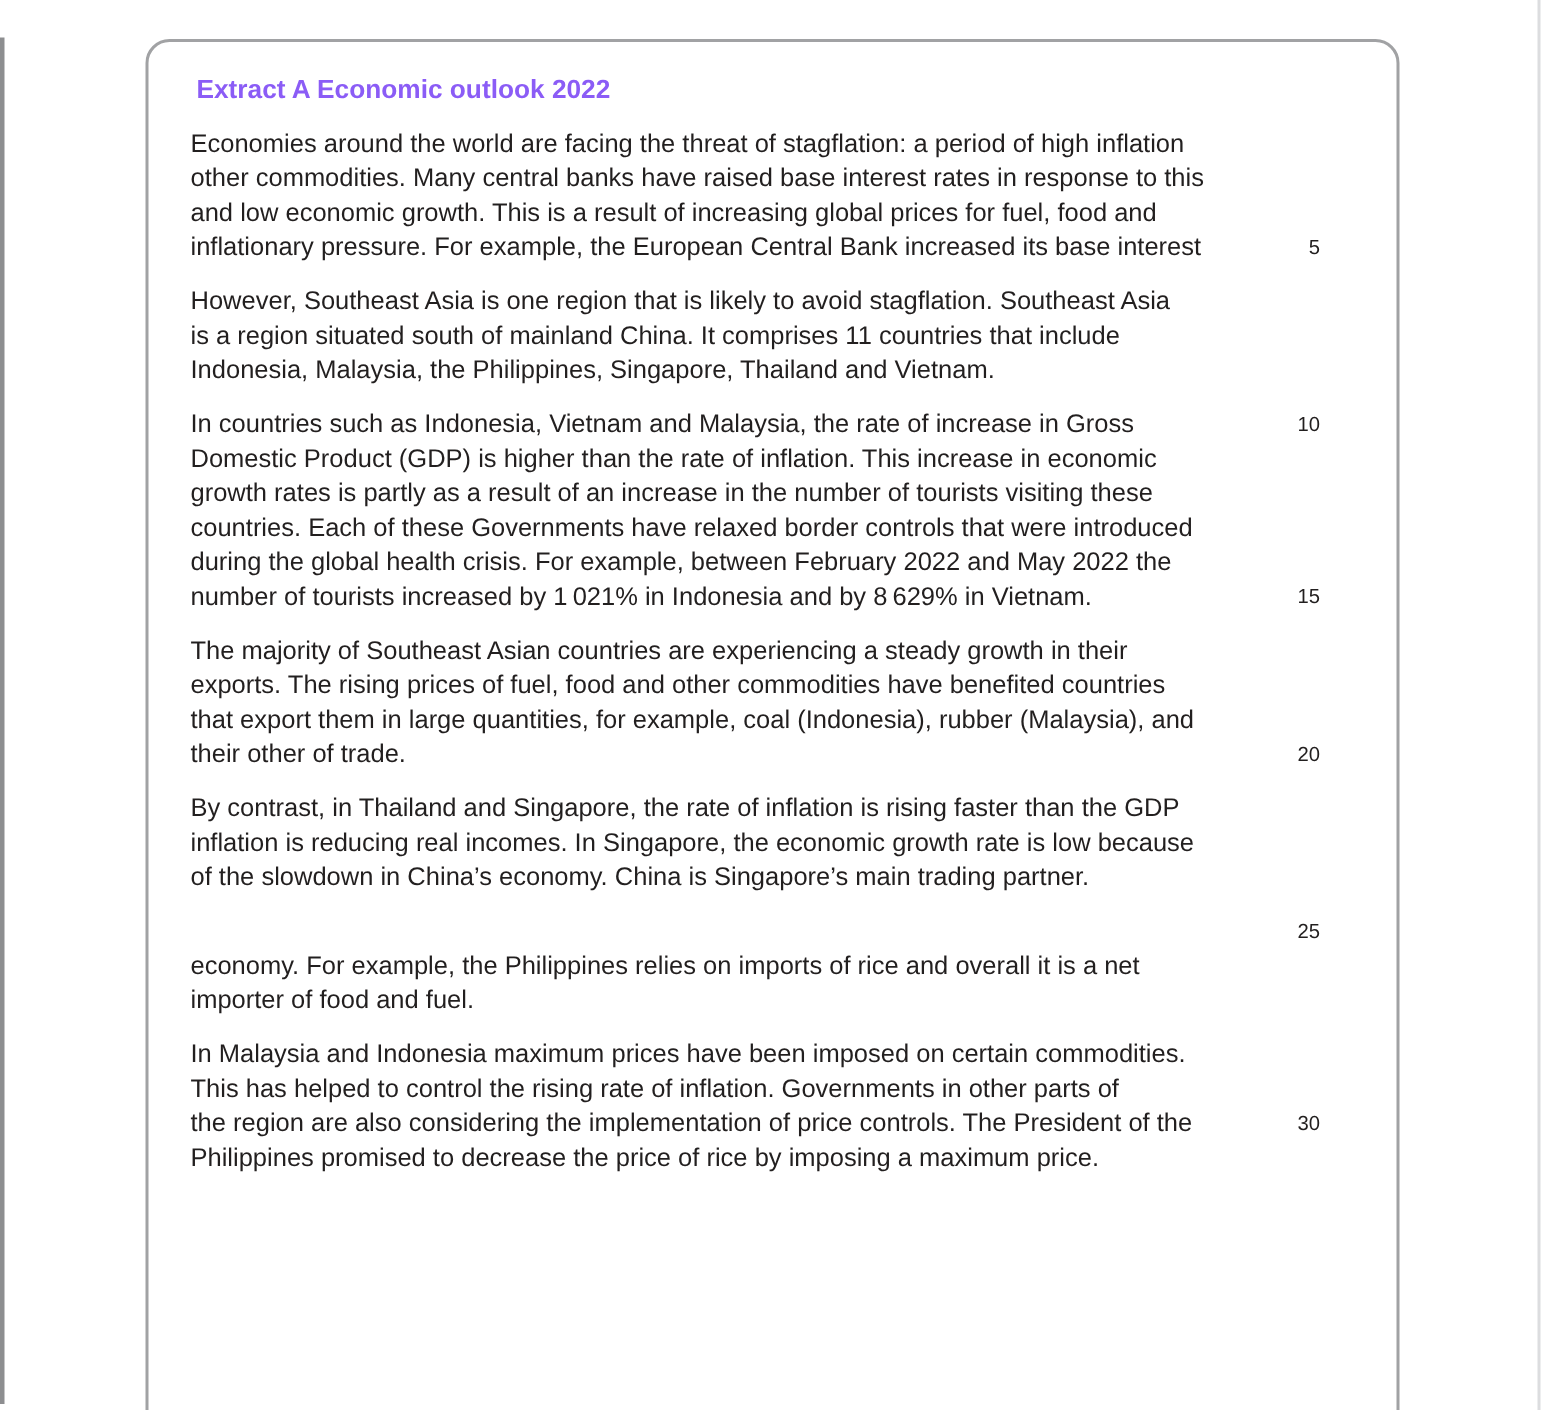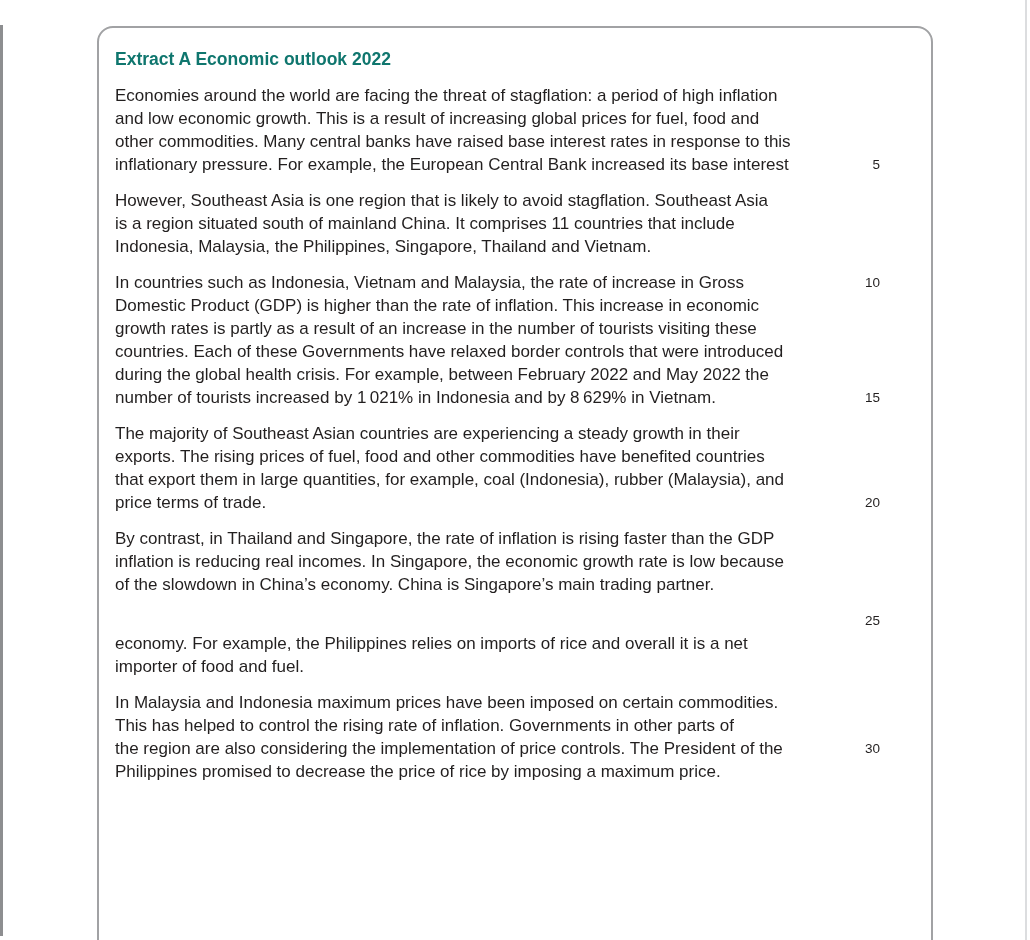--- a/index.html
+++ b/index.html
@@ -36,26 +36,26 @@
     box-sizing: border-box;
     border: 2.5px solid #a1a2a4;
     border-radius: 16px;
     background: #ffffff;
     padding: 20px 0 0 16px;
   }
   .extract-title {
     font-size: 17.5px;
     font-weight: bold;
     line-height: 23px;
-    color: #0f766e;
-    margin: 0 0 13px 0;
+    color: #8b5cf6;
+    margin: 0 0 13px 16px;
     white-space: nowrap;
   }
   .para {
-    margin: 0 0 13px 0;
+    margin: 0 0 13px 12px;
   }
   .line {
     position: relative;
     height: 23px;
     line-height: 23px;
     font-size: 17px;
     color: #221f1f;
     white-space: nowrap;
   }
   .ltext {
@@ -74,42 +74,42 @@
 <body>
 
 <div class="page-edge-left"></div>
 <div class="page-edge-right"></div>
 
 <div class="extract-box">
   <h1 class="extract-title">Extract A Economic outlook 2022</h1>
   <div id="paragraphs">
       <div class="para">
         <div class="line"><span class="ltext">Economies around the world are facing the threat of stagflation: a period of high inflation</span></div>
+        <div class="line"><span class="ltext">other commodities. Many central banks have raised base interest rates in response to this</span></div>
         <div class="line"><span class="ltext">and low economic growth. This is a result of increasing global prices for fuel, food and</span></div>
-        <div class="line"><span class="ltext">other commodities. Many central banks have raised base interest rates in response to this</span></div>
         <div class="line"><span class="ltext">inflationary pressure. For example, the European Central Bank increased its base interest</span><span class="linenum">5</span></div>
       </div>
       <div class="para">
         <div class="line"><span class="ltext">However, Southeast Asia is one region that is likely to avoid stagflation. Southeast Asia</span></div>
         <div class="line"><span class="ltext">is a region situated south of mainland China. It comprises 11 countries that include</span></div>
         <div class="line"><span class="ltext">Indonesia, Malaysia, the Philippines, Singapore, Thailand and Vietnam.</span></div>
       </div>
       <div class="para">
         <div class="line"><span class="ltext">In countries such as Indonesia, Vietnam and Malaysia, the rate of increase in Gross</span><span class="linenum">10</span></div>
         <div class="line"><span class="ltext">Domestic Product (GDP) is higher than the rate of inflation. This increase in economic</span></div>
         <div class="line"><span class="ltext">growth rates is partly as a result of an increase in the number of tourists visiting these</span></div>
         <div class="line"><span class="ltext">countries. Each of these Governments have relaxed border controls that were introduced</span></div>
         <div class="line"><span class="ltext">during the global health crisis. For example, between February 2022 and May 2022 the</span></div>
         <div class="line"><span class="ltext">number of tourists increased by 1 021% in Indonesia and by 8 629% in Vietnam.</span><span class="linenum">15</span></div>
       </div>
       <div class="para">
         <div class="line"><span class="ltext">The majority of Southeast Asian countries are experiencing a steady growth in their</span></div>
         <div class="line"><span class="ltext">exports. The rising prices of fuel, food and other commodities have benefited countries</span></div>
         <div class="line"><span class="ltext">that export them in large quantities, for example, coal (Indonesia), rubber (Malaysia), and</span></div>
-        <div class="line"><span class="ltext">price terms of trade.</span><span class="linenum">20</span></div>
+        <div class="line"><span class="ltext">their other of trade.</span><span class="linenum">20</span></div>
       </div>
       <div class="para">
         <div class="line"><span class="ltext">By contrast, in Thailand and Singapore, the rate of inflation is rising faster than the GDP</span></div>
         <div class="line"><span class="ltext">inflation is reducing real incomes. In Singapore, the economic growth rate is low because</span></div>
         <div class="line"><span class="ltext">of the slowdown in China’s economy. China is Singapore’s main trading partner.</span></div>
       </div>
       <div class="para">
         <div class="line"><span class="linenum">25</span></div>
         <div class="line"><span class="ltext">economy. For example, the Philippines relies on imports of rice and overall it is a net</span></div>
         <div class="line"><span class="ltext">importer of food and fuel.</span></div>

